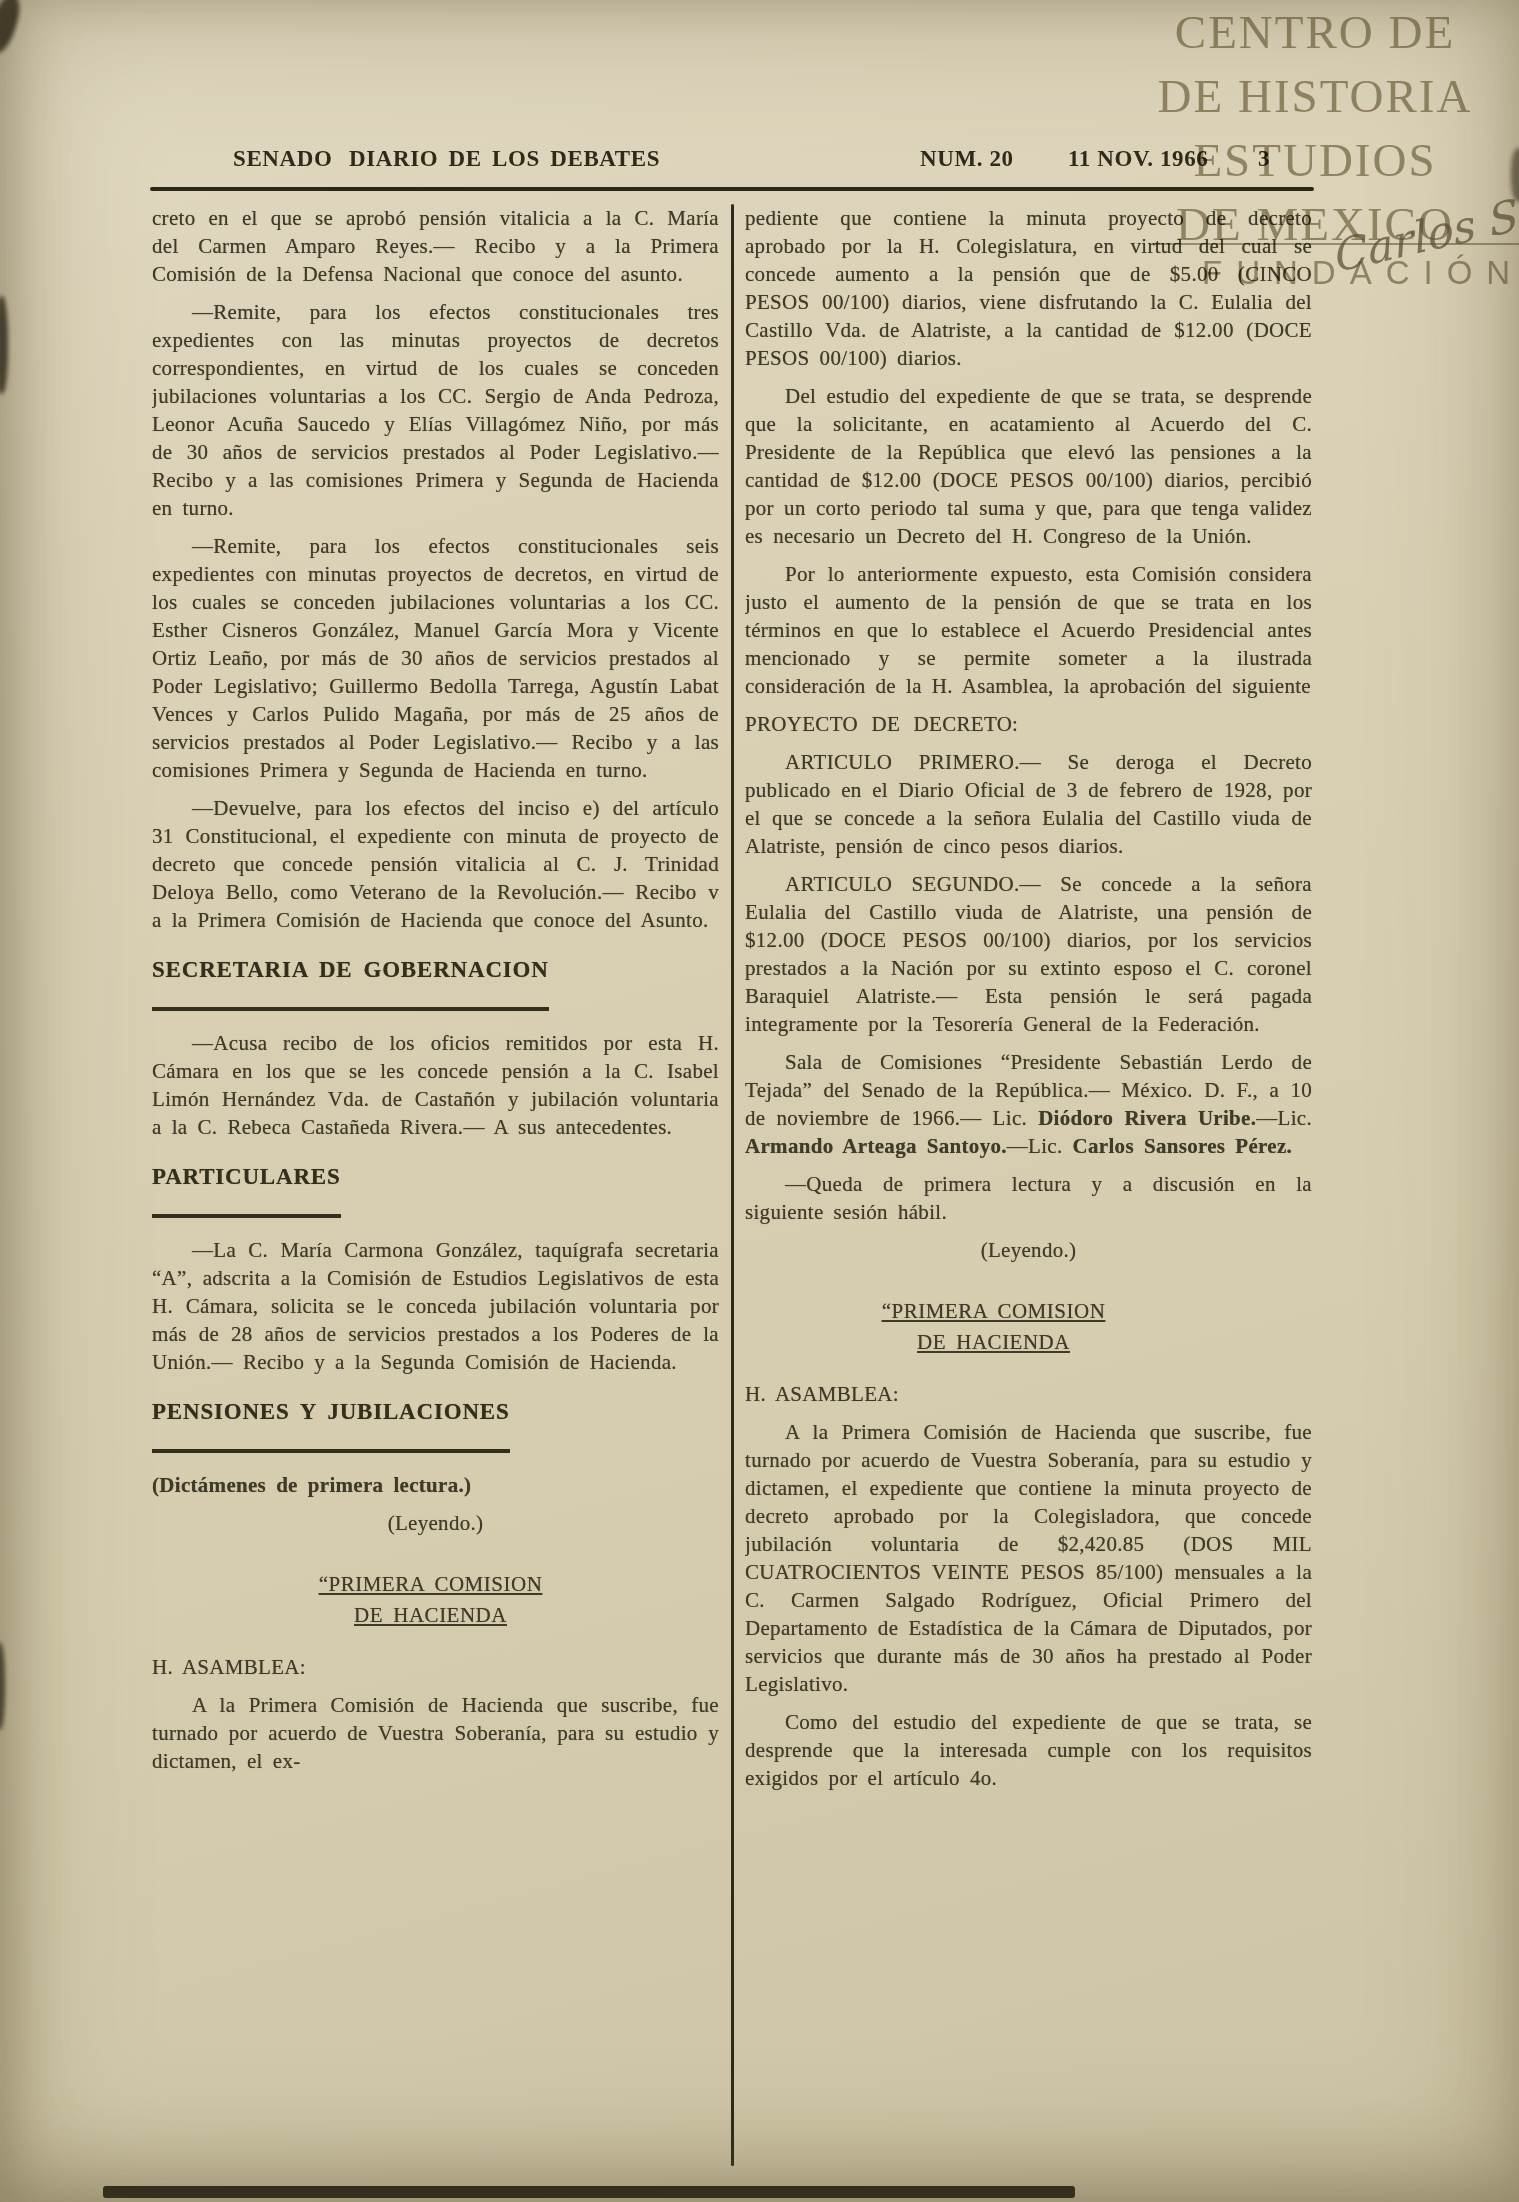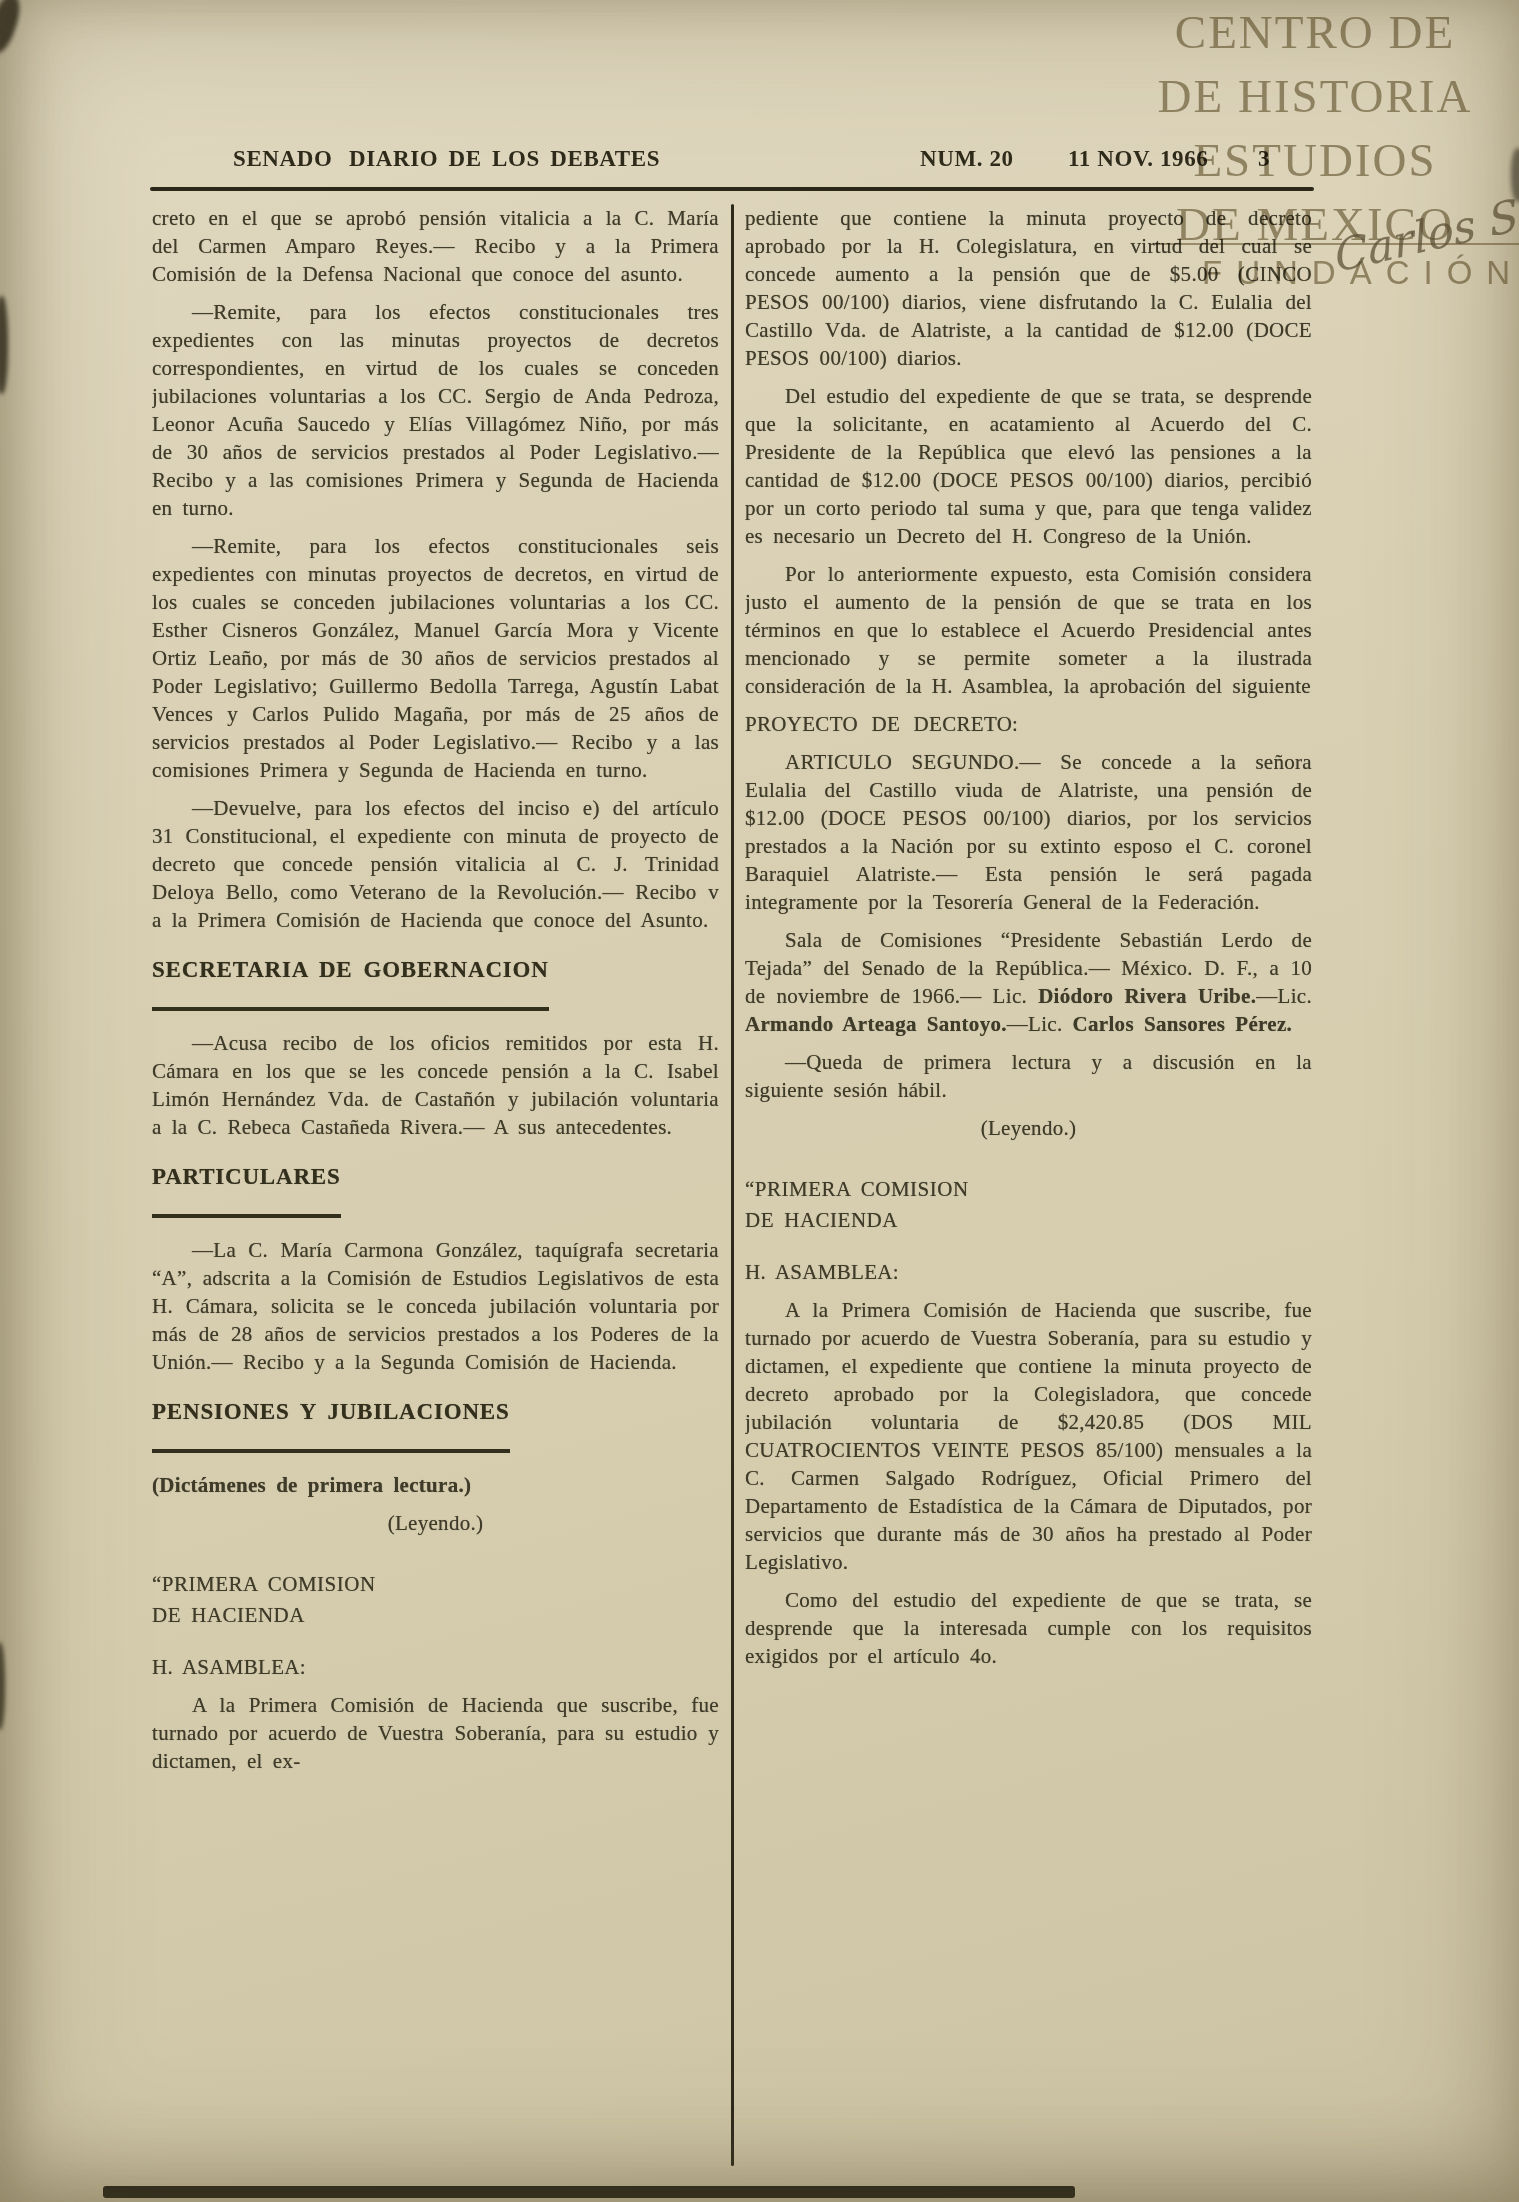--- a/index.html
+++ b/index.html
@@ -29,21 +29,21 @@
     word-spacing:4.5px;letter-spacing:.3px;text-shadow:0 0 .7px rgba(63,59,41,.65);}
   .col-left{left:152px;}
   .col-right{left:745px;}
   p.body{margin:0 0 10px 0;}
   .indent{text-indent:40px;}
   .sec-heading{margin:22px 0 18px 0;text-align:left;}
   .sec-heading span{display:inline-block;font-weight:bold;font-size:23px;letter-spacing:.8px;color:#332f1d;
     border-bottom:4px solid #332f1d;padding-bottom:23px;}
   .dictamenes{font-weight:bold;margin:20px 0 18px 0;}
   .leyendo{text-align:center;margin:18px 0 18px 0;}
-  .comision{text-align:left;margin:32px 0 22px 0;line-height:31px;letter-spacing:.5px;padding-right:10px;}
+  .comision{text-align:center;margin:32px 0 22px 0;line-height:31px;letter-spacing:.5px;padding-right:10px;text-decoration:underline;}
   .comision.far{padding-right:70px;}
   .asamblea{margin:0 0 18px 0;}
   .proyecto{word-spacing:8px;margin:22px 0 20px 0;}
   
   .watermark{position:absolute;inset:0;z-index:5;pointer-events:none;mix-blend-mode:multiply;}
   .wm-lines{position:absolute;top:0;right:14px;width:380px;text-align:center;
     font-family:"Liberation Serif",serif;font-size:47px;line-height:64px;
     color:#a69e86;letter-spacing:2px;}
   .wm-rule{position:absolute;top:243px;left:1153px;width:366px;height:2px;background:#b2aa92;}
   .wm-fund{position:absolute;top:254px;left:1158px;font-family:"Liberation Sans",sans-serif;
@@ -92,20 +92,21 @@
     </div>
     <p class="body asamblea">H. ASAMBLEA:</p>
     <p class="body indent">A la Primera Comisión de Hacienda que suscribe, fue turnado por acuerdo de Vuestra Soberanía, para su estudio y dictamen, el ex-</p>
   </div>
 
   <div class="col col-right">
     <p class="body">pediente que contiene la minuta proyecto de decreto aprobado por la H. Colegislatura, en virtud del cual se concede aumento a la pensión que de $5.00 (CINCO PESOS 00/100) diarios, viene disfrutando la C. Eulalia del Castillo Vda. de Alatriste, a la cantidad de $12.00 (DOCE PESOS 00/100) diarios.</p>
     <p class="body indent">Del estudio del expediente de que se trata, se desprende que la solicitante, en acatamiento al Acuerdo del C. Presidente de la República que elevó las pensiones a la cantidad de $12.00 (DOCE PESOS 00/100) diarios, percibió por un corto periodo tal suma y que, para que tenga validez es necesario un Decreto del H. Congreso de la Unión.</p>
     <p class="body indent">Por lo anteriormente expuesto, esta Comisión considera justo el aumento de la pensión de que se trata en los términos en que lo establece el Acuerdo Presidencial antes mencionado y se permite someter a la ilustrada consideración de la H. Asamblea, la aprobación del siguiente</p>
     <p class="body proyecto">PROYECTO DE DECRETO:</p>
+    <p class="body indent">ARTICULO PRIMERO.— Se deroga el Decreto publicado en el Diario Oficial de 3 de febrero de 1928, por el que se concede a la señora Eulalia del Castillo viuda de Alatriste, pensión de cinco pesos diarios.</p>
     <p class="body indent">ARTICULO SEGUNDO.— Se concede a la señora Eulalia del Castillo viuda de Alatriste, una pensión de $12.00 (DOCE PESOS 00/100) diarios, por los servicios prestados a la Nación por su extinto esposo el C. coronel Baraquiel Alatriste.— Esta pensión le será pagada integramente por la Tesorería General de la Federación.</p>
     <p class="body indent"><span>Sala de Comisiones “Presidente Sebastián Lerdo de Tejada” del Senado de la República.— México. D. F., a 10 de noviembre de 1966.— Lic. </span><span style="font-weight: bold;">Diódoro Rivera Uribe.</span><span>—Lic. </span><span style="font-weight: bold;">Armando Arteaga Santoyo.</span><span>—Lic. </span><span style="font-weight: bold;">Carlos Sansores Pérez.</span></p>
     <p class="body indent">—Queda de primera lectura y a discusión en la siguiente sesión hábil.</p>
     <p class="body leyendo">(Leyendo.)</p>
     <div class="comision far">
       <div>“PRIMERA COMISION</div>
       <div>DE HACIENDA</div>
     </div>
     <p class="body asamblea">H. ASAMBLEA:</p>
     <p class="body indent">A la Primera Comisión de Hacienda que suscribe, fue turnado por acuerdo de Vuestra Soberanía, para su estudio y dictamen, el expediente que contiene la minuta proyecto de decreto aprobado por la Colegisladora, que concede jubilación voluntaria de $2,420.85 (DOS MIL CUATROCIENTOS VEINTE PESOS 85/100) mensuales a la C. Carmen Salgado Rodríguez, Oficial Primero del Departamento de Estadística de la Cámara de Diputados, por servicios que durante más de 30 años ha prestado al Poder Legislativo.</p>

